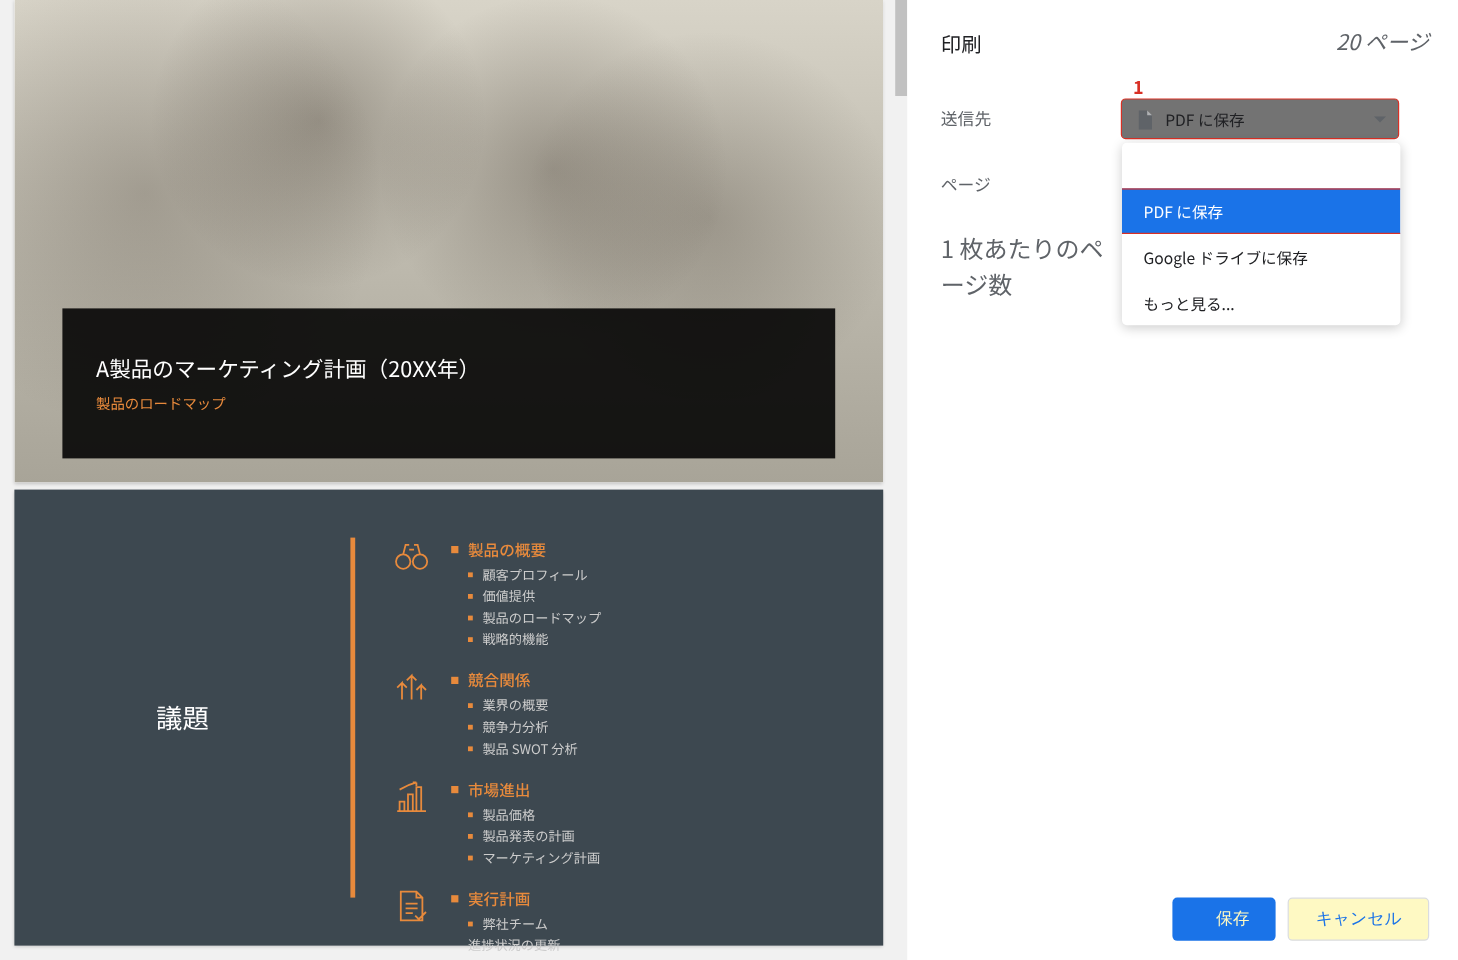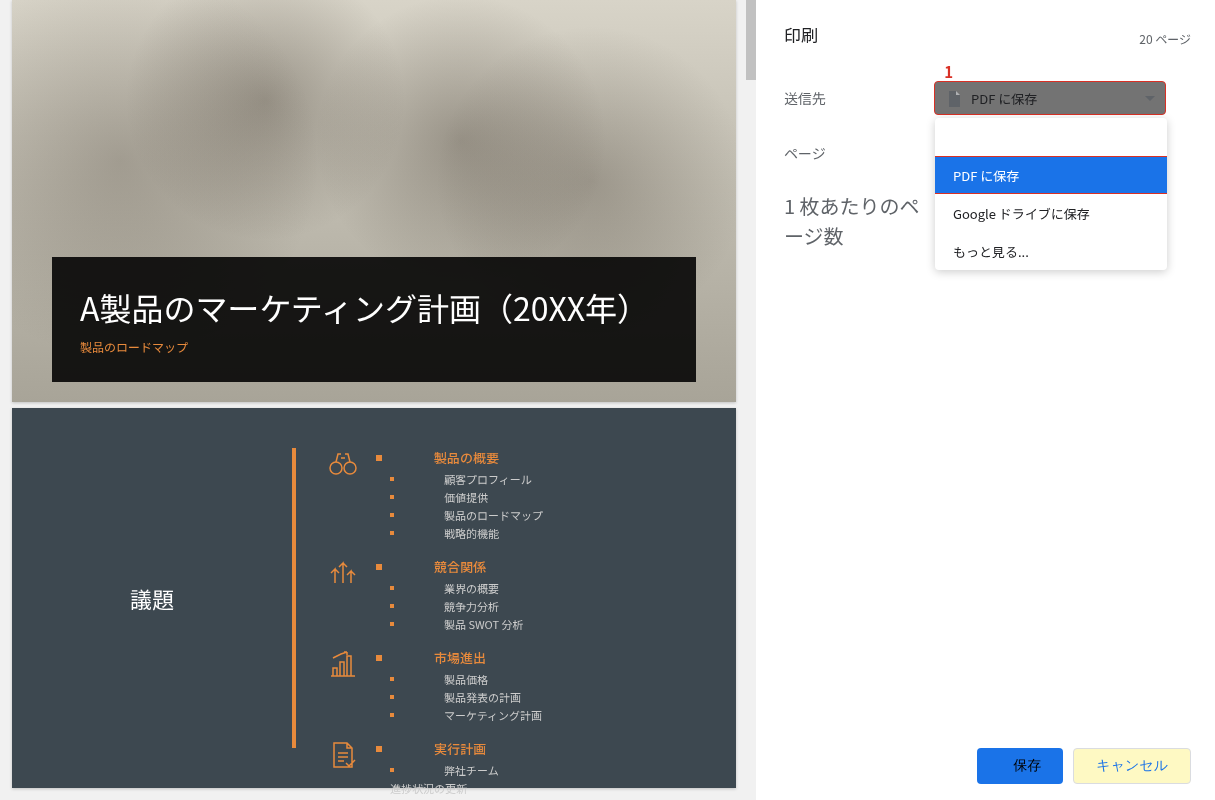--- a/index.html
+++ b/index.html
@@ -13,43 +13,43 @@
 
 .slide1 { height: 402px; position: relative; overflow: hidden; }
 .slide1-bg { width: 100%; height: 100%; background: linear-gradient(180deg, #d8d4c8 0%, #c8c4b8 30%, #a8a498 100%); position: relative; }
 .slide1-bg::before { content:""; position:absolute; inset:0; background:
   radial-gradient(circle at 15% 40%, rgba(60,50,40,0.25) 0%, transparent 30%),
   radial-gradient(circle at 35% 25%, rgba(40,30,20,0.3) 0%, transparent 25%),
   radial-gradient(circle at 62% 35%, rgba(50,40,30,0.3) 0%, transparent 28%),
   radial-gradient(circle at 80% 45%, rgba(45,35,25,0.25) 0%, transparent 25%);
 }
 .slide1-overlay { position: absolute; left: 40px; right: 40px; bottom: 20px; height: 125px; background: rgba(0,0,0,0.88); padding: 20px 28px; display: flex; flex-direction: column; justify-content: center; }
-.slide1-title { color: #fff; font-size: 32px; font-weight: 400; margin-bottom: 8px; }
+.slide1-title { color: #fff; font-size: 18px; font-weight: 400; margin-bottom: 8px; }
 .slide1-sub { color: #e88a3c; font-size: 12px; }
 
 .slide2 { height: 380px; background: #3d4850; position: relative; display: flex; }
 .slide2-left { width: 280px; display: flex; align-items: center; justify-content: center; }
 .slide2-left-title { color: #fff; font-size: 22px; }
 .slide2-vline { width: 4px; background: #e88a3c; margin: 40px 8px 40px 0; }
 .slide2-right { flex: 1; padding: 40px 20px 20px 20px; }
 .agenda-section { display: flex; margin-bottom: 14px; }
 .agenda-icon { width: 38px; height: 38px; margin-right: 14px; display: flex; align-items: flex-start; justify-content: center; }
 .agenda-icon svg { stroke: #e88a3c; fill: none; stroke-width: 1.5; }
 .agenda-content { flex: 1; }
 .agenda-head { display: flex; align-items: center; margin-bottom: 4px; }
 .agenda-bullet-sq { width: 6px; height: 6px; background: #e88a3c; margin-right: 8px; }
-.agenda-head-text { color: #e88a3c; font-size: 13px; font-weight: 500; margin-left: 44px; }
-.agenda-sub { display: flex; align-items: center; margin-left: 14px; margin-bottom: 2px; gap: 42px; }
+.agenda-head-text { color: #e88a3c; font-size: 13px; font-weight: 500; }
+.agenda-sub { display: flex; align-items: center; margin-left: 14px; margin-bottom: 2px; }
 .agenda-sub-bullet { width: 4px; height: 4px; background: #e88a3c; margin-right: 8px; }
 .agenda-sub-text { color: #ccc; font-size: 11px; }
 
 .sidebar { flex: 1; padding: 22px 24px 0 28px; display: flex; flex-direction: column; position: relative; }
 .sidebar-header { display: flex; justify-content: space-between; align-items: flex-end; margin-bottom: 34px; }
 .sidebar-title { font-size: 17px; color: #202124; }
-.sidebar-pages { font-size: 12px; color: #5f6368; }
+.sidebar-pages { font-size: 18px; color: #5f6368; font-style: italic; }
 
 .option-row { display: flex; align-items: center; margin-bottom: 28px; position: relative; }
 .option-label { width: 150px; font-size: 14px; color: #5f6368; }
 .option-control { flex: 1; }
 
 .dropdown-select { width: 232px; height: 34px; border: 1px solid #d93025; border-radius: 4px; display: flex; align-items: center; padding: 0 10px; cursor: pointer; position: relative; background: #737373; }
 .dropdown-icon { width: 18px; height: 18px; margin-right: 8px; }
 .dropdown-text { flex:1; font-size: 13px; color: #202124; }
 .dropdown-caret { width: 0; height: 0; border-left: 5px solid transparent; border-right: 5px solid transparent; border-top: 5px solid #5f6368; }
 
@@ -59,21 +59,21 @@
 
 .dropdown-menu { position: absolute; top: 36px; left: 0; width: 232px; background: #fff; box-shadow: 0 2px 10px rgba(0,0,0,0.2); border-radius: 4px; overflow: hidden; z-index: 10; }
 .dropdown-item { height: 38px; display: flex; align-items: center; padding: 0 18px; font-size: 13px; color: #202124; cursor: pointer; }
 .dropdown-item.blurred { filter: blur(4px); color: #888; }
 .dropdown-item.selected { background: #1a73e8; color: #fff; border: 1px solid #d93025; border-left: none; border-right: none; }
 
 .option-label-multi { width: 150px; font-size: 20px; color: #5f6368; line-height: 1.5; }
 
 .footer { position: absolute; bottom: 16px; right: 24px; display: flex; gap: 10px; }
 .btn { height: 36px; padding: 0 22px; border-radius: 4px; font-size: 14px; display: flex; align-items: center; justify-content: center; cursor: pointer; }
-.btn-primary { background: #1a73e8; color: #000000; border: none; padding-left: 36px; }
+.btn-primary { background: #1a73e8; color: #fef9c3; border: none; padding-left: 36px; }
 .btn-secondary { background: #fef9c3; color: #1a73e8; border: 1px solid #dadce0; }
 </style>
 </head>
 <body>
 
 <div class="preview-pane">
 
   <div class="slide slide1">
     <div class="slide1-bg"></div>
     <div class="slide1-overlay">

